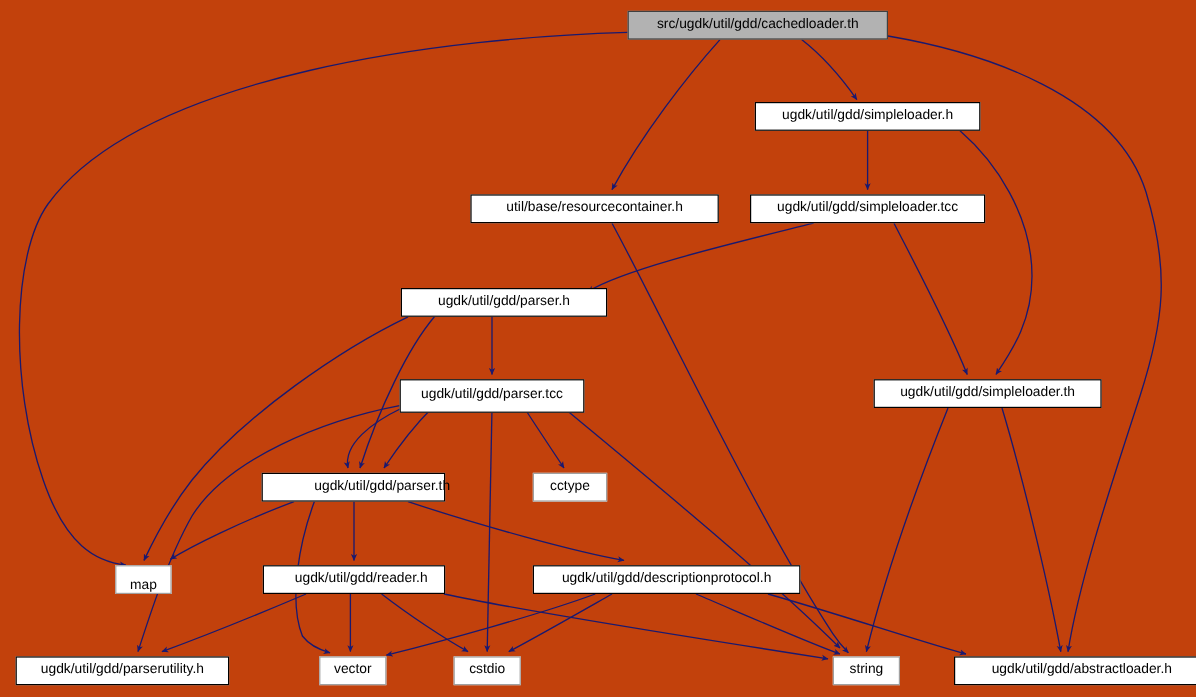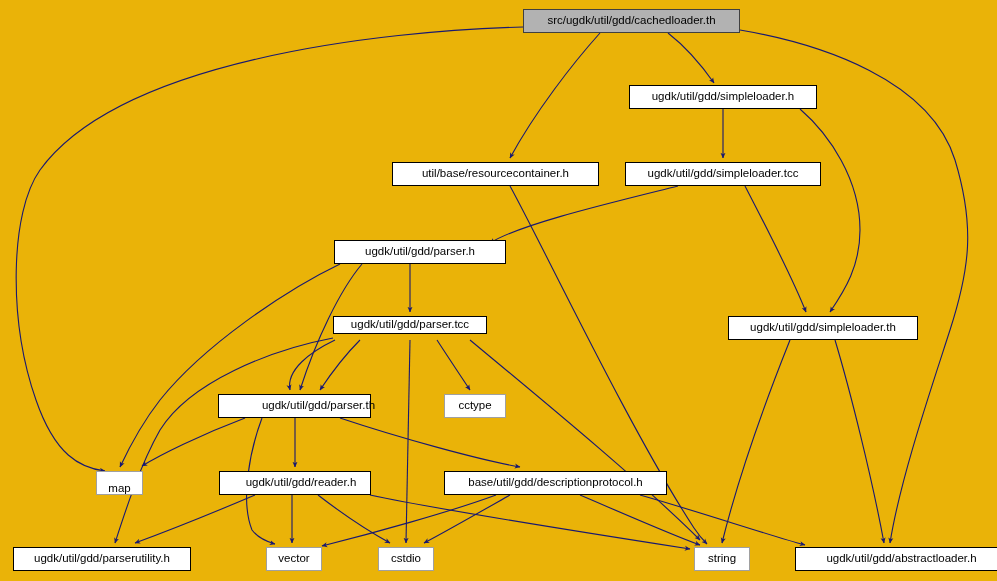--- a/index.html
+++ b/index.html
@@ -7,21 +7,21 @@
     padding: 0;
     background: #ffffff;
   }
   body {
     font-family: "Liberation Sans", sans-serif;
   }
   #graph-canvas {
     position: relative;
     width: 997px;
     height: 581px;
-    background: #eab308;
+    background: #c2410c;
     overflow: hidden;
   }
   svg#edges {
     position: absolute;
     left: 0;
     top: 0;
     width: 997px;
     height: 581px;
   }
   .node {
@@ -104,40 +104,40 @@
       </div>
       <div class="node" style="left: 392px; top: 162px; width: 207px; height: 24px;">
         <span class="label">util/base/resourcecontainer.h</span>
       </div>
       <div class="node" style="left: 625px; top: 162px; width: 196px; height: 24px;">
         <span class="label">ugdk/util/gdd/simpleloader.tcc</span>
       </div>
       <div class="node" style="left: 334px; top: 240px; width: 172px; height: 24px;">
         <span class="label">ugdk/util/gdd/parser.h</span>
       </div>
-      <div class="node" style="left: 333px; top: 316px; width: 154px; height: 18px;">
+      <div class="node" style="left: 333px; top: 316px; width: 154px; height: 28px;">
         <span class="label">ugdk/util/gdd/parser.tcc</span>
       </div>
       <div class="node" style="left: 728px; top: 316px; width: 190px; height: 24px;">
         <span class="label">ugdk/util/gdd/simpleloader.th</span>
       </div>
       <div class="node" style="left: 218px; top: 394px; width: 153px; height: 24px; padding-left: 48px;">
         <span class="label">ugdk/util/gdd/parser.th</span>
       </div>
       <div class="node ext" style="left: 444px; top: 394px; width: 62px; height: 24px;">
         <span class="label">cctype</span>
       </div>
       <div class="node ext" style="left: 96px; top: 471px; width: 47px; height: 24px; align-items: flex-end;">
         <span class="label">map</span>
       </div>
       <div class="node" style="left: 219px; top: 471px; width: 152px; height: 24px; padding-left: 12px;">
         <span class="label">ugdk/util/gdd/reader.h</span>
       </div>
       <div class="node" style="left: 444px; top: 471px; width: 223px; height: 24px;">
-        <span class="label">base/util/gdd/descriptionprotocol.h</span>
+        <span class="label">ugdk/util/gdd/descriptionprotocol.h</span>
       </div>
       <div class="node" style="left: 13px; top: 547px; width: 178px; height: 24px;">
         <span class="label">ugdk/util/gdd/parserutility.h</span>
       </div>
       <div class="node ext" style="left: 266px; top: 547px; width: 56px; height: 24px;">
         <span class="label">vector</span>
       </div>
       <div class="node ext" style="left: 378px; top: 547px; width: 56px; height: 24px;">
         <span class="label">cstdio</span>
       </div>

